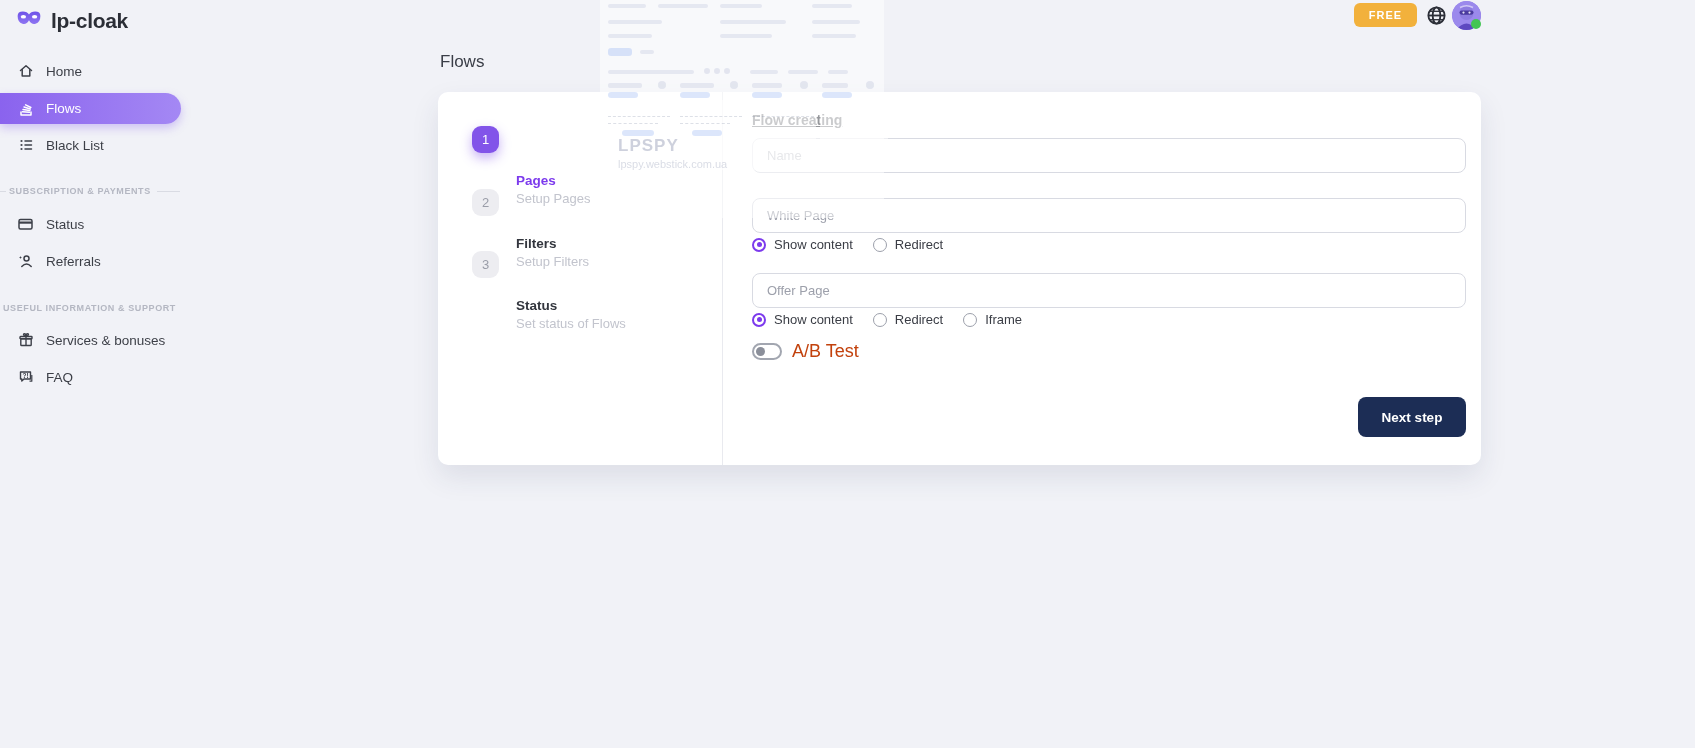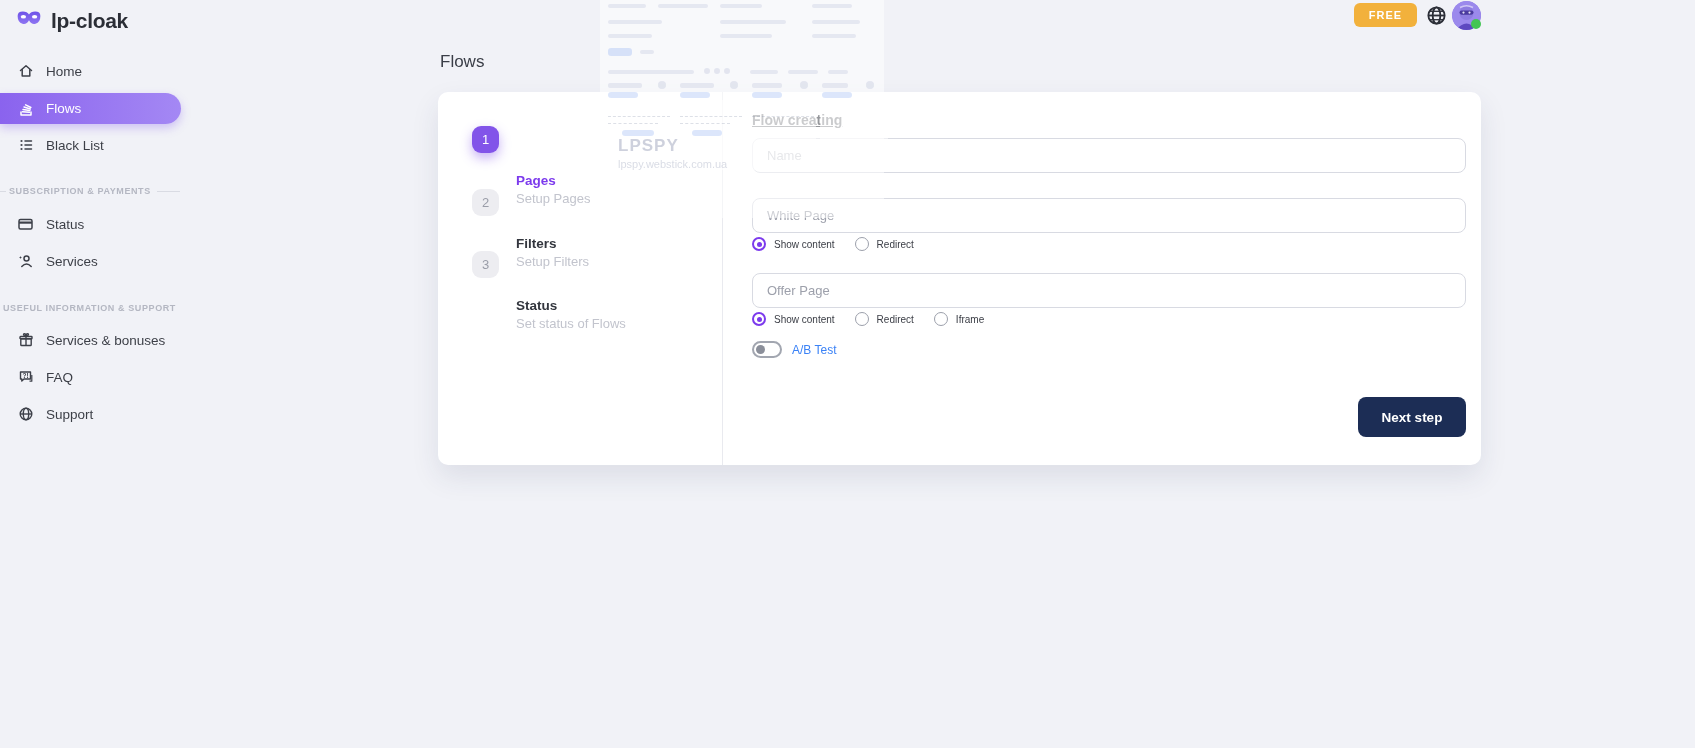--- a/index.html
+++ b/index.html
@@ -55,25 +55,25 @@
   .fld { position:absolute; left:314px; width:714px; height:35px; border:1px solid #d8dae2; border-radius:8px;
     background:#fff; padding:0 14px; font-size:13px; color:#3a3d45; outline:none;
     font-family:"Liberation Sans","DejaVu Sans",sans-serif; }
   .fld::placeholder { color:#9da0ab; }
   .radio-row { position:absolute; left:314px; display:flex; align-items:center; gap:20px; }
   .radio-opt { display:flex; align-items:center; gap:8px; cursor:pointer; }
   .radio { width:14px; height:14px; border-radius:50%; border:1.5px solid #9ca0ab; background:#fff; position:relative; }
   .radio.selected { border:2px solid #7c3aed; }
   .radio.selected::after { content:""; position:absolute; left:2.5px; top:2.5px; width:5px; height:5px;
     border-radius:50%; background:#7c3aed; }
-  .radio-label { font-size:10px; color:#3a3d45; }
+  .radio-label { font-size:13px; color:#3a3d45; }
   .toggle-row { position:absolute; left:314px; display:flex; align-items:center; gap:10px; cursor:pointer; }
   .toggle { width:30px; height:17px; border:2px solid #a2a6b0; border-radius:10px; position:relative; background:#fff; }
   .toggle-knob { position:absolute; left:2px; top:2px; width:9px; height:9px; border-radius:50%; background:#8b8f9a; }
-  .toggle-label { font-size:12px; color:#3b82f6; }
+  .toggle-label { font-size:18px; color:#c2410c; }
   .next-btn { position:absolute; left:920px; top:305px; width:108px; height:40px; border:none; border-radius:8px;
     background:#1c2d55; color:#ffffff; font-size:13.5px; font-weight:700; cursor:pointer;
     font-family:"Liberation Sans","DejaVu Sans",sans-serif; }
 
   
   #ghost { position:absolute; left:600px; top:-14px; width:284px; height:232px; border-radius:8px;
     background:rgba(255,255,255,0.5); z-index:20; pointer-events:none; }
   .g-bar { position:absolute; height:4px; border-radius:2px; background:rgba(100,115,170,0.12); }
   .g-blue { position:absolute; border-radius:3px; background:rgba(96,140,235,0.22); }
   .g-dot { position:absolute; border-radius:50%; background:rgba(100,115,170,0.14); }
@@ -156,21 +156,21 @@
   </div>
 
   <div class="nav-item" style="top:246px;">
     <span class="ic">
       <svg width="17" height="16" viewBox="0 0 17 16" fill="none" stroke="currentColor" stroke-width="1.5" stroke-linecap="round">
         <circle cx="9.5" cy="5.6" r="2.5"></circle>
           <path d="M4.8 13.5 Q9.5 8.6 14.2 13.5"></path>
         <path d="M3.5 3 L3.9 4.1 L5 4.5 L3.9 4.9 L3.5 6 L3.1 4.9 L2 4.5 L3.1 4.1 Z" fill="currentColor" stroke="none"></path>
       </svg>
     </span>
-    <span>Services</span>
+    <span>Referrals</span>
   </div>
 
   <div class="side-section" style="top:303px;">
     <span>USEFUL INFORMATION &amp; SUPPORT</span>
   </div>
 
   <div class="nav-item" style="top:325px;">
     <span class="ic">
       <svg width="16" height="16" viewBox="0 0 16 16" fill="none" stroke="currentColor" stroke-width="1.4" stroke-linejoin="round">
         <rect x="2.8" y="6.8" width="10.4" height="6.7" rx="0.8"></rect>
@@ -186,30 +186,20 @@
     <span class="ic">
       <svg width="16" height="16" viewBox="0 0 16 16" fill="none" stroke="currentColor" stroke-width="1.4" stroke-linejoin="round">
         <path d="M2.5 3 H12.5 V10 H6 L3.8 12 V10 H2.5 Z"></path>
         <path d="M13.8 6 V12.2 H11.5" stroke-width="1.2"></path>
         <text x="4.6" y="8.6" font-size="6.5" font-weight="bold" fill="currentColor" stroke="none" font-family="Liberation Sans, sans-serif">?!</text>
       </svg>
     </span>
     <span>FAQ</span>
   </div>
 
-  <div class="nav-item" style="top:399px;">
-    <span class="ic">
-      <svg width="16" height="16" viewBox="0 0 16 16" fill="none" stroke="currentColor" stroke-width="1.4">
-        <circle cx="8" cy="8" r="5.8"></circle>
-          <ellipse cx="8" cy="8" rx="2.7" ry="5.8"></ellipse>
-          <path d="M2.2 8 H13.8"></path>
-      </svg>
-    </span>
-    <span>Support</span>
-  </div>
 </div>
 
 <div class="free-badge">FREE</div>
 <div class="lang-globe">
   <svg width="21" height="21" viewBox="0 0 16 16" fill="none" stroke="currentColor" stroke-width="1.4">
     <circle cx="8" cy="8" r="6.2"></circle>
       <ellipse cx="8" cy="8" rx="2.9" ry="6.2"></ellipse>
       <path d="M1.8 8 H14.2"></path>
       <path d="M2.6 4.8 H13.4" stroke-width="1"></path>
       <path d="M2.6 11.2 H13.4" stroke-width="1"></path>

